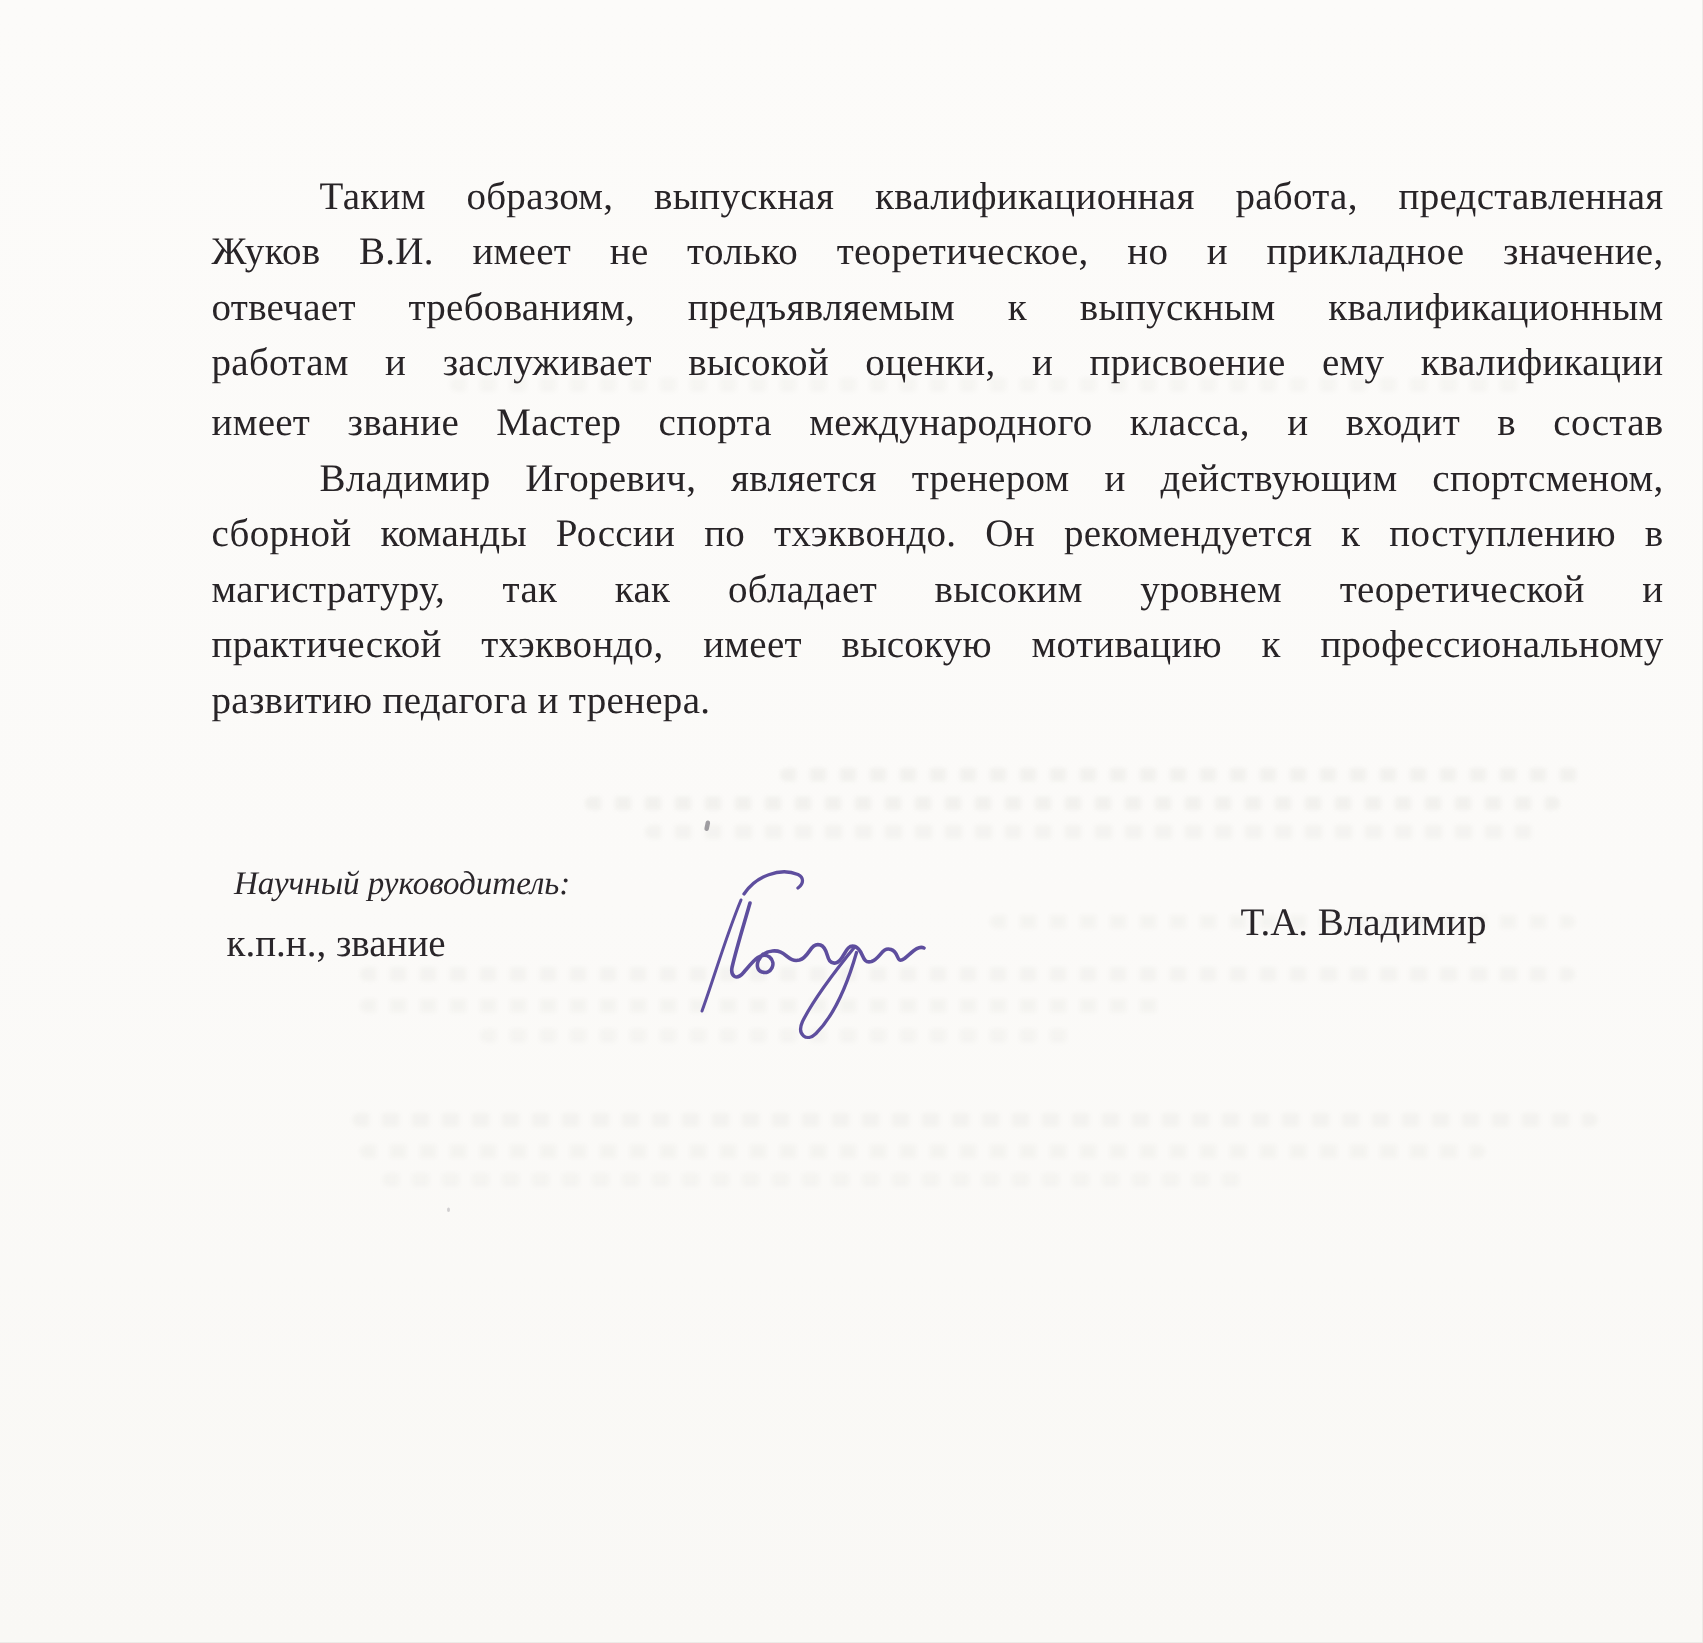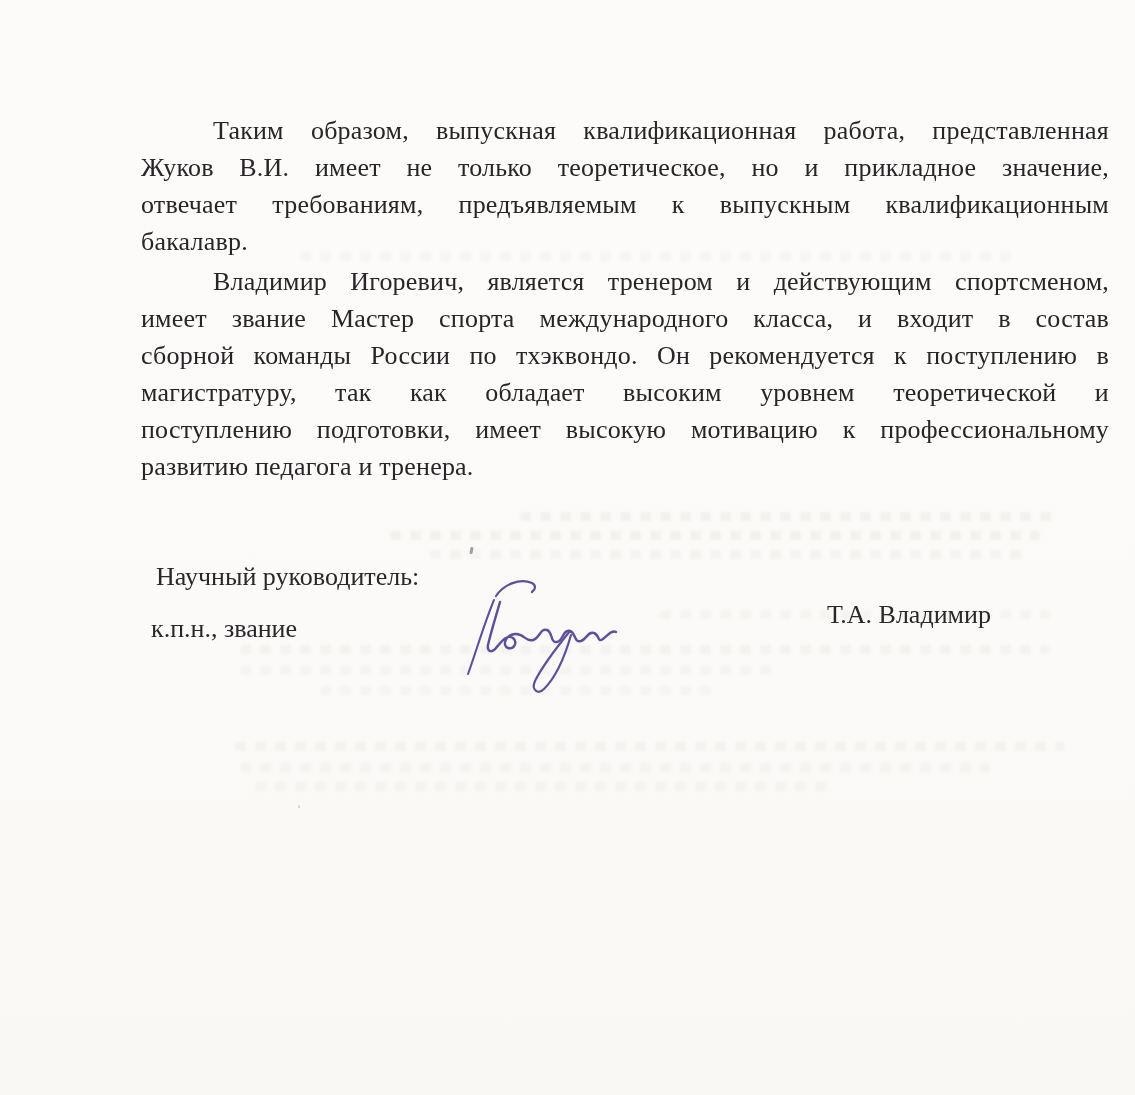--- a/index.html
+++ b/index.html
@@ -21,21 +21,21 @@
   .line{
     font-size:26px;
     line-height:37px;
     letter-spacing:0.2px;
     color:#282427;
   }
   .line.just{text-align:justify;text-align-last:justify;}
   .line.last{text-align:left;}
   .line.first{text-indent:72px;}
   
-  .sig-role{position:absolute;left:156px;top:560px;font-size:26px;line-height:34px;color:#2a262a;}
+  .sig-role{position:absolute;left:156px;top:572px;font-size:22px;line-height:34px;color:#2a262a;font-style:italic;}
   .sig-degree{position:absolute;left:151px;top:612px;font-size:26px;line-height:34px;color:#2a262a;}
   .sig-name{position:absolute;left:827px;top:598px;font-size:26px;line-height:34px;color:#2a262a;}
   .signature-svg{position:absolute;left:450px;top:572px;width:170px;height:130px;}
   
   .ghost{
     position:absolute;height:9px;border-radius:4px;
     background:repeating-linear-gradient(90deg,
       rgba(138,144,124,0.12) 0px, rgba(138,144,124,0.12) 11px,
       rgba(138,144,124,0) 11px, rgba(138,144,124,0) 20px);
     filter:blur(1.3px);
@@ -62,28 +62,28 @@
   <div class="ghost" style="left:255px;top:782px;width:580px;opacity:.4;"></div>
 
   <div class="speck apos" style="left:470px;top:547px;"></div>
   <div class="speck" style="left:298px;top:805px;width:2px;height:3px;opacity:.5;"></div>
 
   <div class="textblock">
     <div class="para">
       <div class="line first just">Таким образом, выпускная квалификационная работа, представленная</div>
       <div class="line just">Жуков В.И. имеет не только теоретическое, но и прикладное значение,</div>
       <div class="line just">отвечает требованиям, предъявляемым к выпускным квалификационным</div>
-      <div class="line last">бакалавр.</div>
+      <div class="line just">работам и заслуживает высокой оценки, и присвоение ему квалификации</div>
     </div>
     <div class="para p2">
+      <div class="line just">имеет звание Мастер спорта международного класса, и входит в состав</div>
       <div class="line first just">Владимир Игоревич, является тренером и действующим спортсменом,</div>
-      <div class="line just">имеет звание Мастер спорта международного класса, и входит в состав</div>
       <div class="line just">сборной команды России по тхэквондо. Он рекомендуется к поступлению в</div>
       <div class="line just">магистратуру, так как обладает высоким уровнем теоретической и</div>
-      <div class="line just">поступлению подготовки, имеет высокую мотивацию к профессиональному</div>
+      <div class="line just">практической тхэквондо, имеет высокую мотивацию к профессиональному</div>
       <div class="line last">развитию педагога и тренера.</div>
     </div>
   </div>
 
   <div class="sig-role">Научный руководитель:</div>
   <div class="sig-degree">к.п.н., звание</div>
   <div class="sig-name">Т.А. Владимир</div>
 
   <svg class="signature-svg" viewBox="0 0 170 130" aria-hidden="true">
     <g fill="none" stroke="#5e4e9e" stroke-linecap="round" stroke-linejoin="round">

